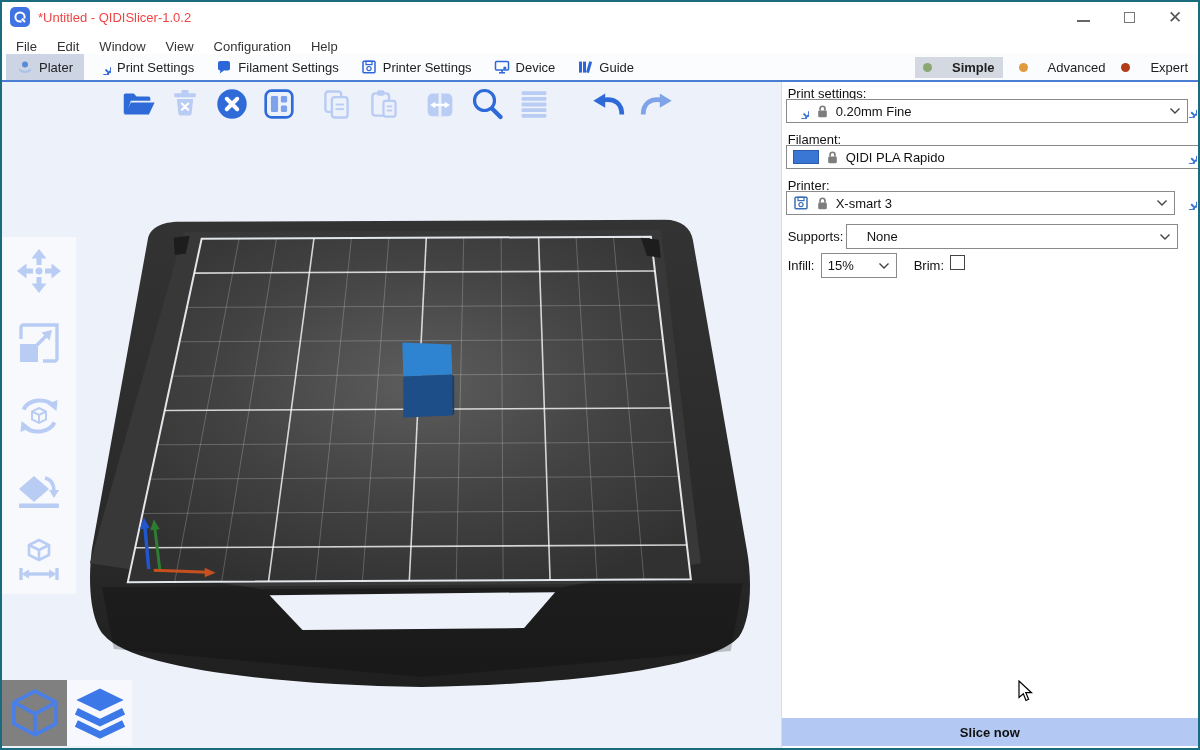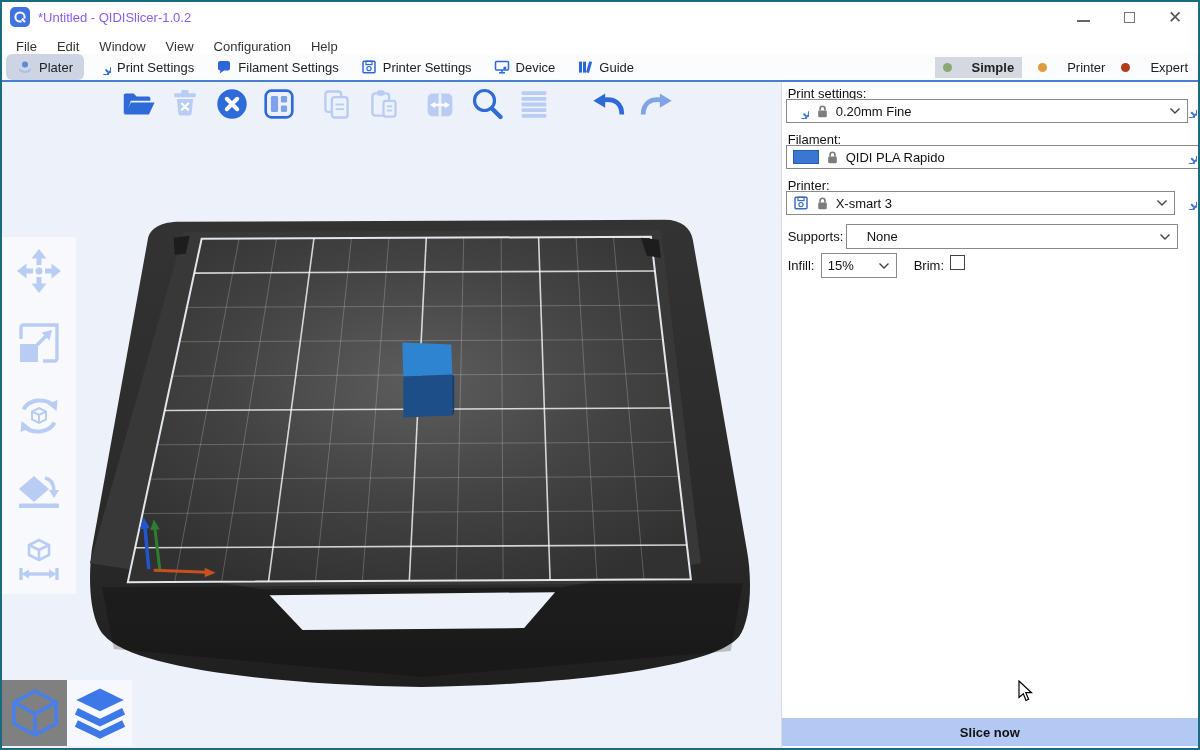--- a/index.html
+++ b/index.html
@@ -5,32 +5,32 @@
   * { box-sizing: border-box; margin: 0; padding: 0; }
   html,body { width:1200px; height:750px; }
   body { font-family: "Liberation Sans", sans-serif; font-size: 13px; color:#222; }
   #app {
     width:1200px; height:750px; border:2px solid #1a6b7d; background:#fff;
     position:relative; overflow:hidden;
   }
   
   .titlebar { height:30px; display:flex; align-items:center; background:#fff; padding-left:8px; }
   .appicon { width:20px; height:20px; border-radius:5px; background:#3f73e3; display:flex; align-items:center; justify-content:center; }
-  .title-text { margin-left:8px; color:#8b5cf6; font-size:13px;text-align:right; }
+  .title-text { margin-left:8px; color:#ef4444; font-size:13px;text-align:right; }
   .winbtns { margin-left:auto; display:flex; align-items:center; height:100%; }
   .winbtn { width:46px; height:100%; display:flex; align-items:center; justify-content:center; color:#555; }
   .wb-min  { width:13px; border-bottom:2px solid #666; margin-top:8px; }
   .wb-max  { width:11px; height:11px; border:1.5px solid #777; }
   .wb-close{ font-size:17px; color:#555; line-height:1; }
   
   .menubar { height:22px; display:flex; align-items:flex-end; padding-left:4px; background:#fff; }
   .menu-item { padding:0 10px; color:#333; cursor:default; }
   
   .tabbar { height:28px; display:flex; align-items:stretch; background:#fbfcfe; border-bottom:2px solid #4a7ed2; padding-left:4px; }
-  .tab { display:flex; align-items:center; gap:6px; padding:0 11px; color:#222;border-radius:6px; }
+  .tab { display:flex; align-items:center; gap:6px; padding:0 11px; color:#222; }
   .tab.active { background:#cdd5e5; }
   .tab svg { flex:none; }
   .modes { margin-left:auto; display:flex; align-items:center; gap:16px; padding-right:10px; }
   .mode { display:flex; align-items:center; gap:20px; color:#222; }
   .mode .dot { width:9px; height:9px; border-radius:50%; }
   .mode.active { background:#d3d8e1; padding:3px 8px; font-weight:bold; }
   
   .main { display:flex; height:666px; }
   .viewport { position:relative; width:780px; height:666px; background:#edf1fa; overflow:hidden; }
   .scene { position:absolute; inset:0; }
@@ -172,21 +172,21 @@
         </svg>
       <span>Guide</span>
     </div>
     <div class="modes">
       <div class="mode active">
         <span class="dot" style="background:#8ba873"></span>
         <span>Simple</span>
       </div>
       <div class="mode">
         <span class="dot" style="background:#e09b3d"></span>
-        <span>Printer</span>
+        <span>Advanced</span>
       </div>
       <div class="mode">
         <span class="dot" style="background:#b23c17"></span>
         <span>Expert</span>
       </div>
     </div>
   </div>
 
   <div class="main">
 

